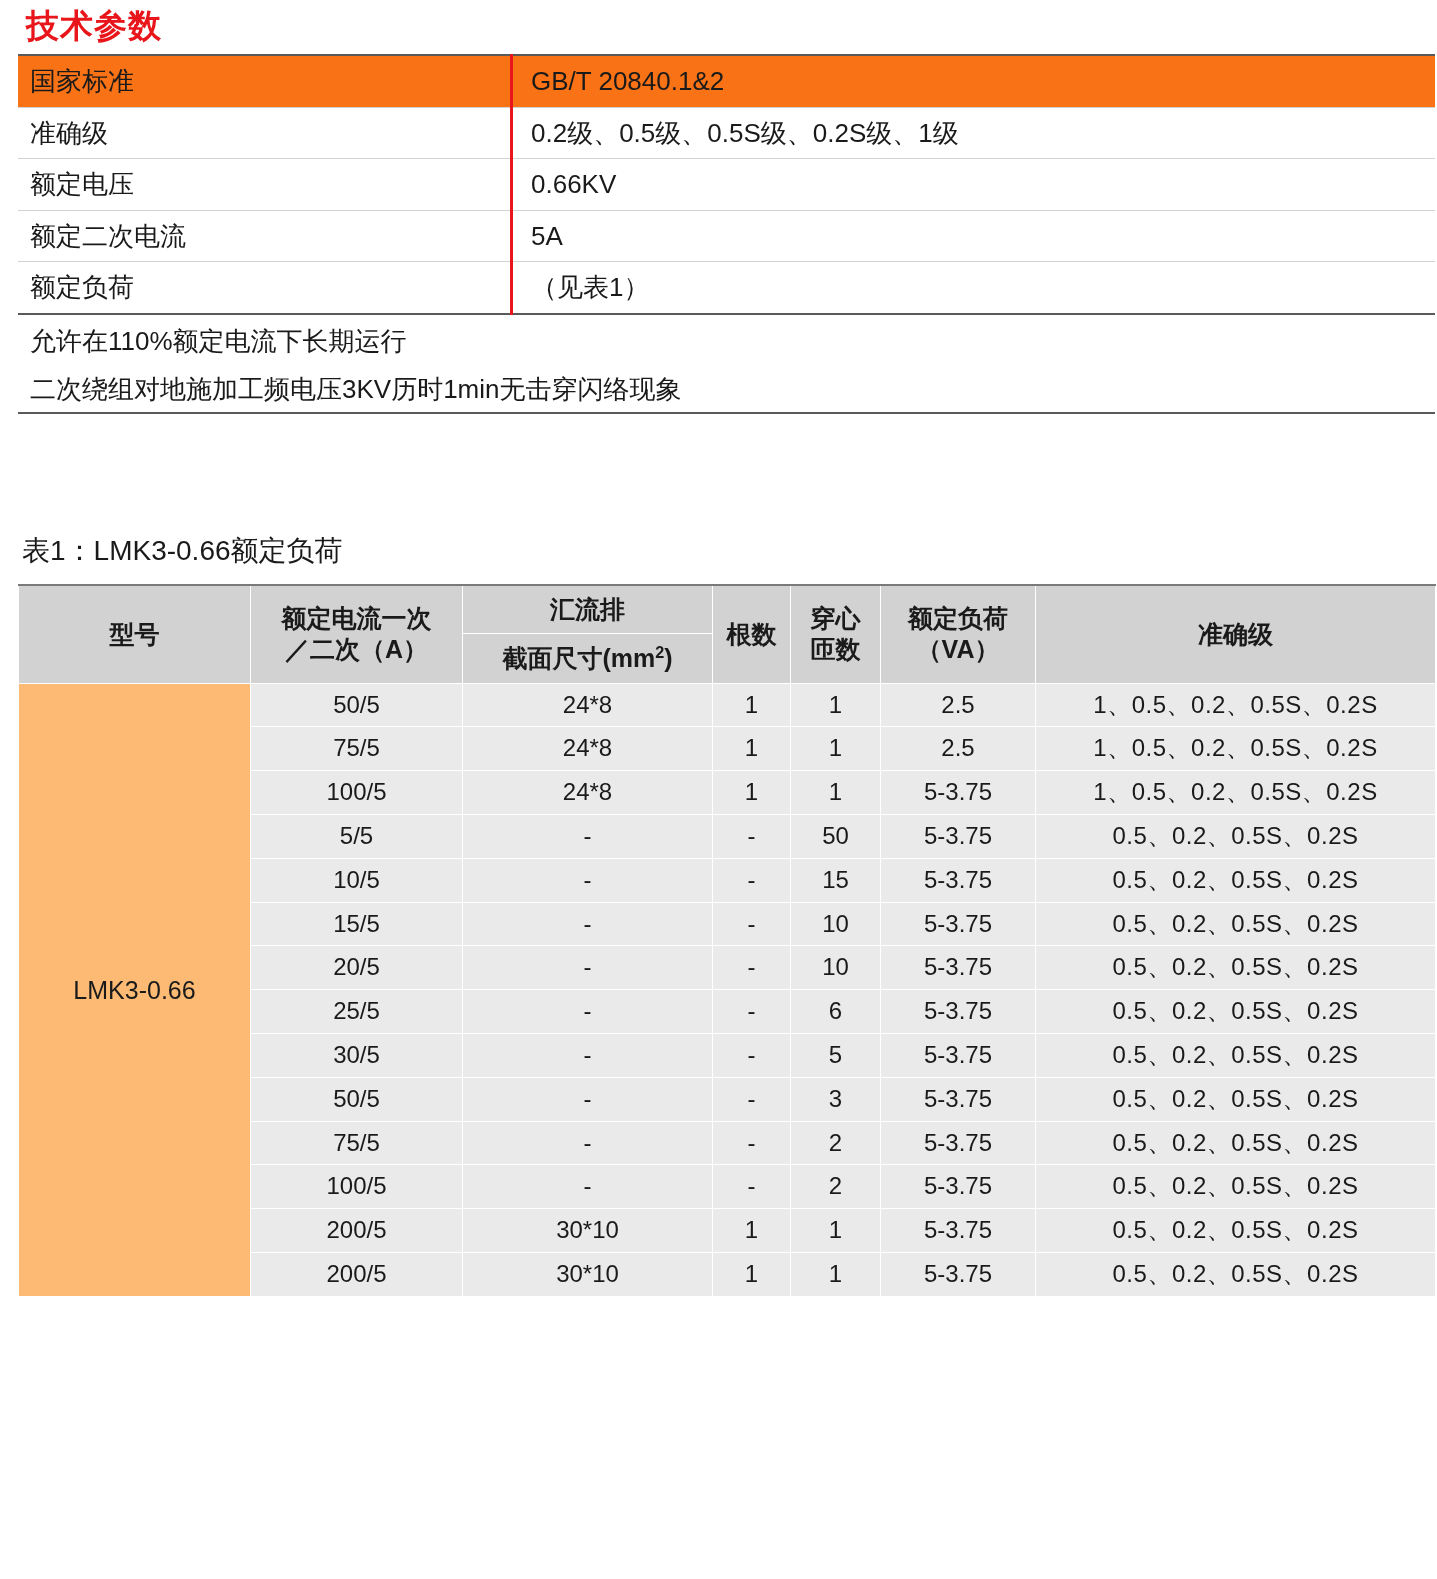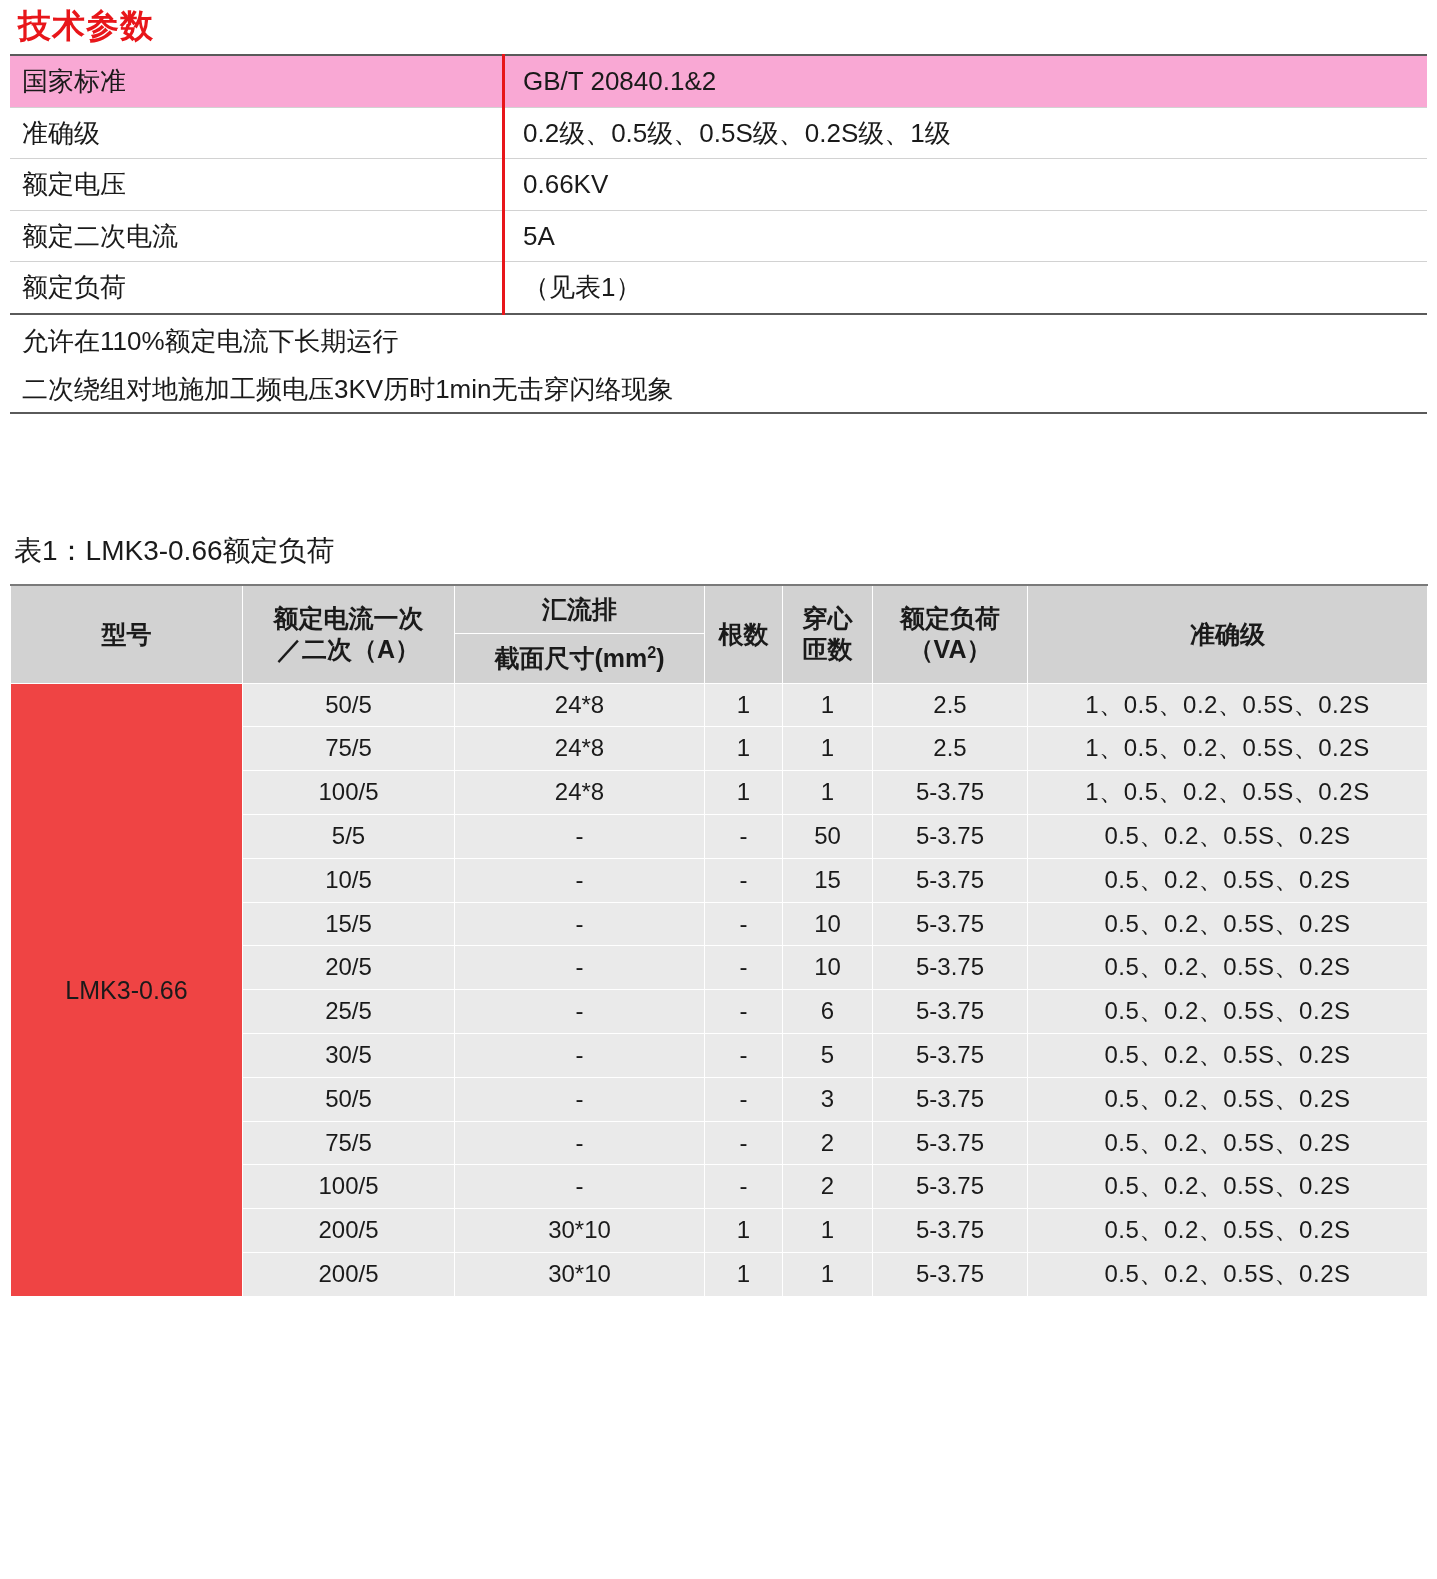--- a/index.html
+++ b/index.html
@@ -11,21 +11,21 @@
     width: 1437px;
     font-family: "Liberation Sans", "DejaVu Sans", sans-serif;
     color: #1a1a1a;
     -webkit-font-smoothing: antialiased;
   }
   .page {
     position: relative;
     width: 1437px;
     min-height: 1579px;
     box-sizing: border-box;
-    padding: 0 10px 0 10px;
+    padding: 0 10px 0 18px;
   }
 
   
   .section-title {
     color: #e8161a;
     font-size: 33px;
     font-weight: bold;
     letter-spacing: 1px;
     padding: 8px 0 10px 8px;
     line-height: 1.1;
@@ -33,21 +33,21 @@
 
   
   .spec-table {
     border-collapse: collapse;
     width: 1417px;
     table-layout: fixed;
     border-top: 2px solid #5a5a5a;
     border-bottom: 2px solid #5a5a5a;
   }
   .spec-table tr.head-row td {
-    background: #f9a8d4;
+    background: #f97316;
   }
   .spec-table td {
     font-size: 26px;
     padding: 9px 0 9px 12px;
     vertical-align: middle;
     line-height: 1.25;
     border-bottom: 1px solid #d2d2d2;
   }
   .spec-table td.label {
     width: 480px;
@@ -96,21 +96,21 @@
   }
   .load-table td {
     background: #eaeaea;
     font-size: 24px;
     text-align: center;
     padding: 7px 4px;
     border: 1px solid #ffffff;
     line-height: 1.2;
   }
   .load-table td.model-cell {
-    background: #ef4444;
+    background: #fdba74;
     font-size: 25px;
     vertical-align: middle;
   }
   .load-table td.acc {
     letter-spacing: 0.5px;
   }
   .c-model { width: 232px; }
   .c-cur   { width: 212px; }
   .c-bus   { width: 250px; }
   .c-num   { width: 78px; }

